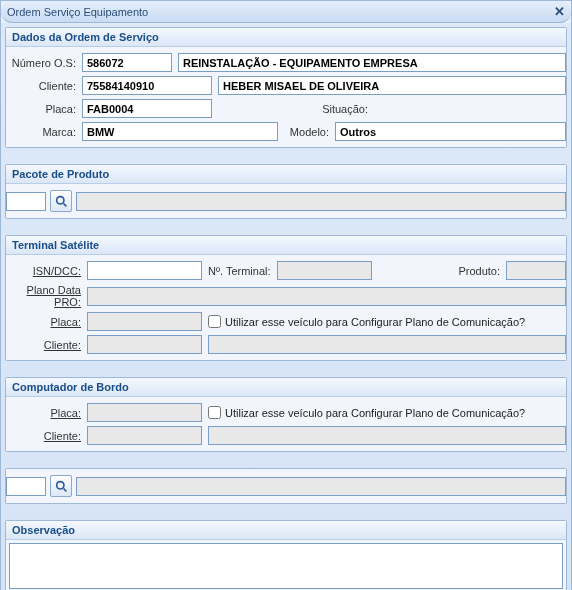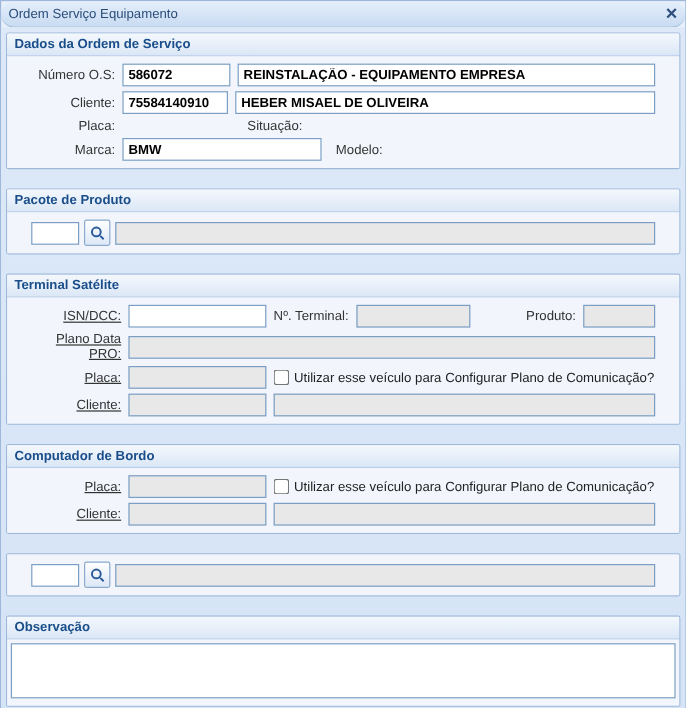--- a/index.html
+++ b/index.html
@@ -43,21 +43,21 @@
   }
   .group-header {
     padding: 3px 6px;
     font-weight: bold;
     color: #1a4e8a;
     background: linear-gradient(#f4f8fd, #dbe7f6);
     border-bottom: 1px solid #b8cee8;
     font-size: 11px;
   }
   .group-body {
-    padding: 6px 20px;
+    padding: 6px 0;
     background: #f2f6fc;
   }
   .row {
     display: flex;
     align-items: center;
     margin-bottom: 4px;
     gap: 6px;
   }
   .row:last-child { margin-bottom: 0; }
   .lbl {
@@ -78,21 +78,21 @@
     font-weight: bold;
   }
   input[type="text"].normal { font-weight: normal; }
   input[type="text"]:disabled,
   input[type="text"].readonly {
     background: #e8e8e8;
     color: #333;
   }
   .flex1 { flex: 1; min-width: 0; }
   .w90 { width: 90px; }
-  .w110 { width: 88px; }
+  .w110 { width: 130px; }
   .w115 { width: 115px; }
   .w120 { width: 120px; }
   .w40  { width: 40px; }
   .icon-btn {
     width: 22px;
     height: 22px;
     border: 1px solid #8aa9cc;
     background: linear-gradient(#fefefe, #dce8f7);
     display: inline-flex;
     align-items: center;
@@ -187,26 +187,28 @@
           <input type="text" class="w90" value="586072" style="">
           <input type="text" class="flex1" value="REINSTALAÇÃO - EQUIPAMENTO EMPRESA" style="">
         </div>
         <div class="row">
           <span class="lbl lbl-70">Cliente:</span>
           <input type="text" class="w110" value="75584140910" style="">
           <input type="text" class="flex1" value="HEBER MISAEL DE OLIVEIRA" style="">
         </div>
         <div class="row">
           <span class="lbl lbl-70">Placa:</span>
+          <input type="text" class="w110" value="FAB0004" style="">
           <span class="lbl" style="width:150px">Situação:</span>
         </div>
         <div class="row">
           <span class="lbl lbl-70">Marca:</span>
-          <input type="text" style="width: 166px;" value="BMW">
+          <input type="text" style="width: 196px;" value="BMW">
           <span class="lbl lbl-45">Modelo:</span>
+          <input type="text" class="flex1" value="Outros" style="">
         </div>
       </div>
     </div>
 
     <div class="group">
       <div class="group-header">Pacote de Produto</div>
       <div class="group-body pacote-row">
         <input type="text" class="w40 normal" value="" style="">
         <span class="icon-btn">
           <svg viewBox="0 0 16 16">

